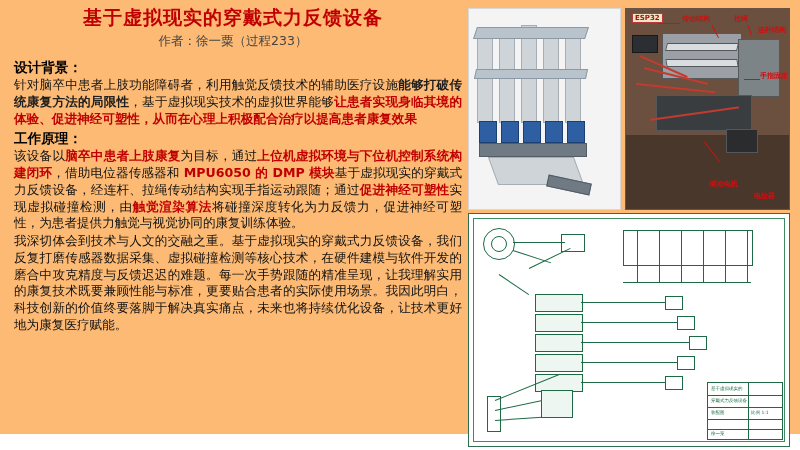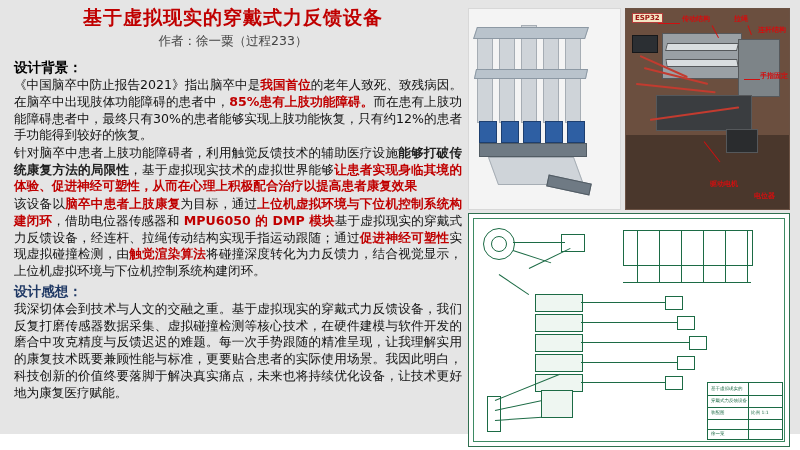--- a/index.html
+++ b/index.html
@@ -11,21 +11,21 @@
     height: 450px;
     background: #ffffff;
     font-family: "DejaVu Sans", "Liberation Sans", sans-serif;
     overflow: hidden;
   }
   .poster {
     position: relative;
     width: 800px;
     height: 434px;
     box-sizing: border-box;
-    background: #e5e5e5;
+    background: #fdba74;
   }
   
   .header {
     position: absolute;
     left: 18px;
     top: 6px;
     width: 430px;
     text-align: center;
   }
   .title {
@@ -226,34 +226,31 @@
 
   <div class="header">
     <div class="title">基于虚拟现实的穿戴式力反馈设备</div>
     <div class="author">作者：徐一粟（过程233）</div>
   </div>
 
   <div class="left-col">
 
     <div class="sec-head">设计背景：</div>
 
-    <div class="para">
-      <span>《中国脑卒中防止报告2021》指出脑卒中是</span><span class="em-red">我国首位</span><span>的老年人致死、致残病因。在脑卒中出现肢体功能障碍的患者中，</span><span class="em-red">85%患有上肢功能障碍。</span><span>而在患有上肢功能障碍患者中，最终只有30%的患者能够实现上肢功能恢复，只有约12%的患者手功能得到较好的恢复。</span>
-    </div>
 
     <div class="para">
       <span>针对脑卒中患者上肢功能障碍者，利用触觉反馈技术的辅助医疗设施</span><span class="em-dark">能够打破传统康复方法的局限性</span><span>，基于虚拟现实技术的虚拟世界能够</span><span class="em-red">让患者实现身临其境的体验、促进神经可塑性，从而在心理上积极配合治疗以提高患者康复效果</span>
     </div>
 
+    <div class="sec-head">工作原理：</div>
 
     <div class="para">
-      <span>该设备以</span><span class="em-red">脑卒中患者上肢康复</span><span>为目标，通过</span><span class="em-red">上位机虚拟环境与下位机控制系统构建闭环</span><span>，借助电位器传感器和 </span><span class="em-red">MPU6050 的 DMP 模块</span><span>基于虚拟现实的穿戴式力反馈设备，经连杆、拉绳传动结构实现手指运动跟随；通过</span><span class="em-red">促进神经可塑性</span><span>实现虚拟碰撞检测，由</span><span class="em-red">触觉渲染算法</span><span>将碰撞深度转化为力反馈力，结合视觉显示，上位机虚拟环境与下位机控制系统构建闭环。</span>
+      <span>该设备以</span><span class="em-red">脑卒中患者上肢康复</span><span>为目标，通过</span><span class="em-red">上位机虚拟环境与下位机控制系统构建闭环</span><span>，借助电位器传感器和 </span><span class="em-red">MPU6050 的 DMP 模块</span><span>基于虚拟现实的穿戴式力反馈设备，经连杆、拉绳传动结构实现手指运动跟随；通过</span><span class="em-red">促进神经可塑性</span><span>实现虚拟碰撞检测，由</span><span class="em-red">触觉渲染算法</span><span>将碰撞深度转化为力反馈力，促进神经可塑性，为患者提供力触觉与视觉协同的康复训练体验。</span>
     </div>
 
-    <div class="sec-head blue">设计感想：</div>
 
     <div class="para">我深切体会到技术与人文的交融之重。基于虚拟现实的穿戴式力反馈设备，我们反复打磨传感器数据采集、虚拟碰撞检测等核心技术，在硬件建模与软件开发的磨合中攻克精度与反馈迟迟的难题。每一次手势跟随的精准呈现，让我理解实用的康复技术既要兼顾性能与标准，更要贴合患者的实际使用场景。我因此明白，科技创新的价值终要落脚于解决真实痛点，未来也将持续优化设备，让技术更好地为康复医疗赋能。</div>
   </div>
 
   <div class="right-col">
 
     <div class="photo-row">
 
       <div class="render-panel">
         <div class="rb grey" style="left:8px;  top:26px;  width:14px; height:86px;"></div>

